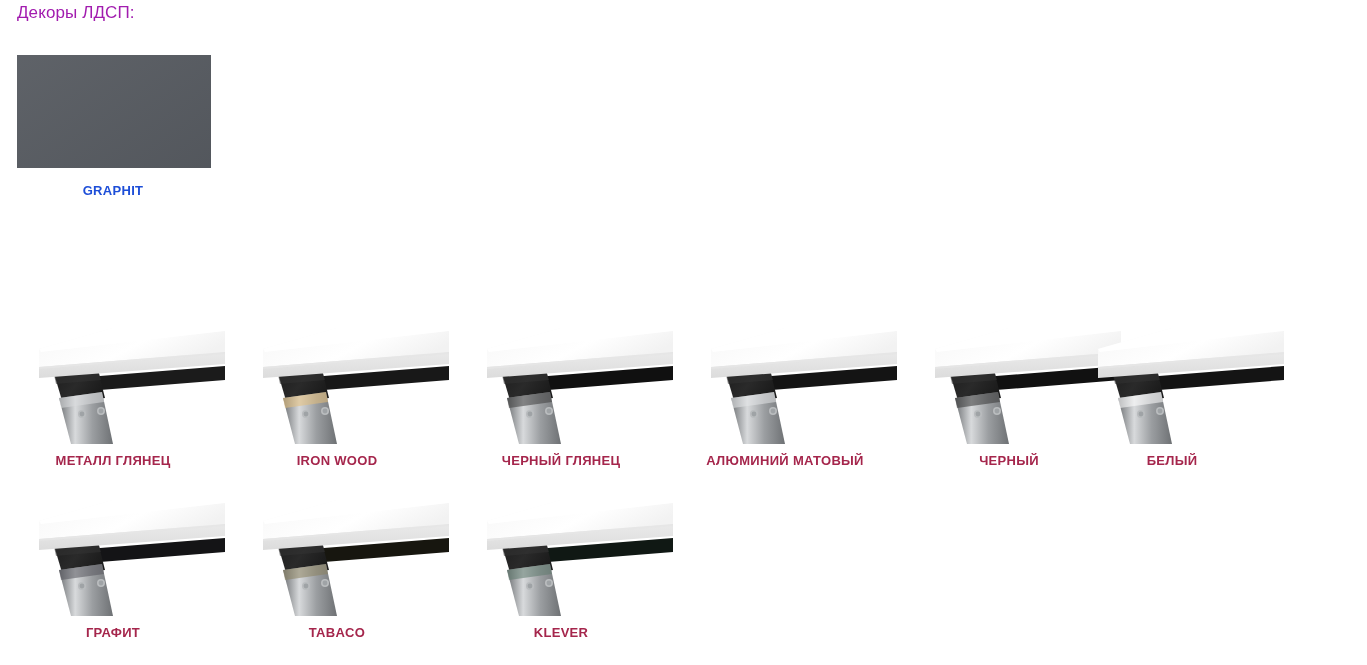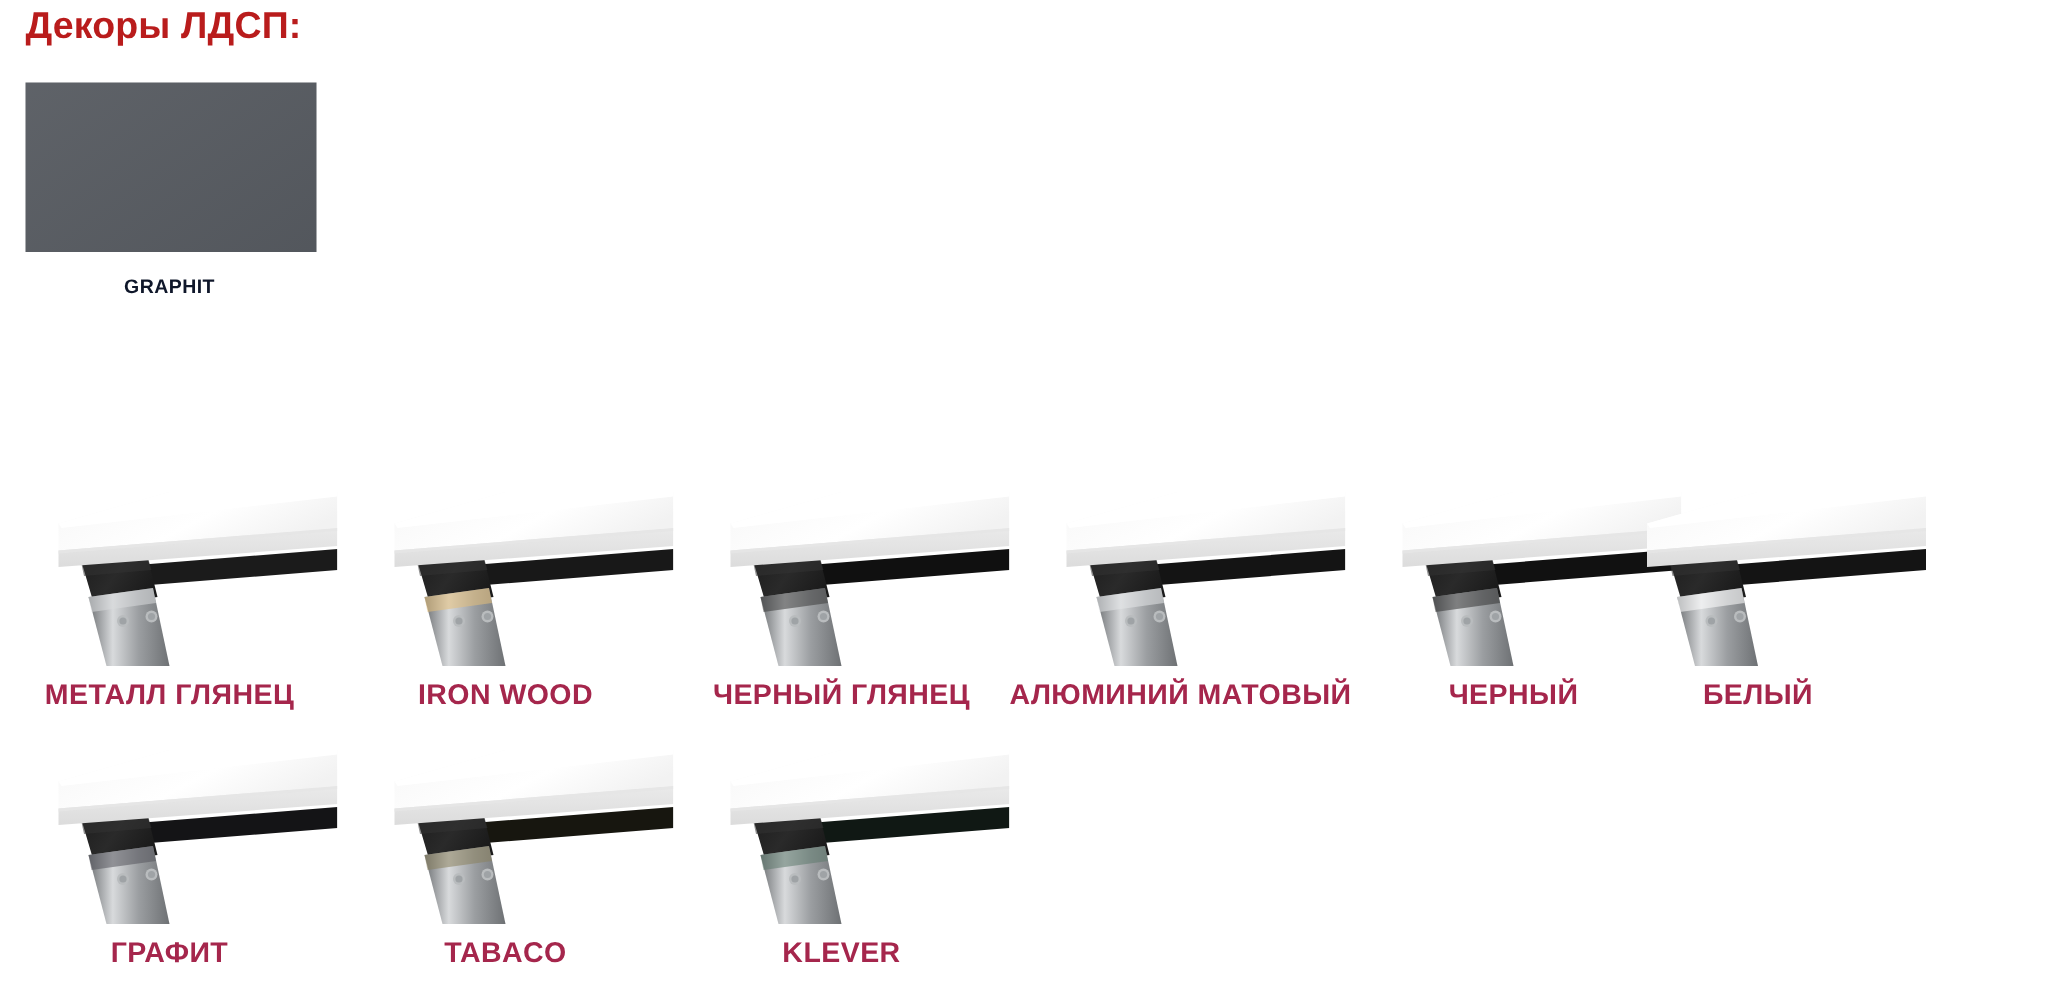--- a/index.html
+++ b/index.html
@@ -17,23 +17,23 @@
 
   .page {
     position: relative;
     width: 1367px;
     height: 665px;
     box-sizing: border-box;
   }
 
   
   .section-heading {
-    color: #b91c1c;
-    font-size: 25px;
-    font-weight: bold;
+    color: #a21caf;
+    font-size: 17px;
+    font-weight: normal;
     letter-spacing: 0.1px;
     margin: 0;
     padding: 0;
   }
   #heading-ldsp { position: absolute; left: 17px; top: 3px; }
   #heading-frames { position: absolute; left: 17px; top: 274px; }
 
   
   .decor-row {
     position: absolute;
@@ -91,21 +91,21 @@
   .swatch.matte {
     background-image: linear-gradient(145deg, rgba(255,255,255,0.05), rgba(0,0,0,0.035));
   }
 
   .swatch-label {
     position: absolute;
     top: 128px;
     left: 0;
     width: 224px;
     text-align: center;
-    color: #0f172a;
+    color: #1d4ed8;
     font-size: 13px;
     font-weight: bold;
     letter-spacing: 0.3px;
     text-transform: uppercase;
     white-space: nowrap;
   }
   .decor-item.c3 .swatch-label { top: 129px; }
 
   
   .frames {
@@ -146,21 +146,21 @@
     top: 0;
     display: block;
   }
   .frame-label {
     position: absolute;
     top: 131px;
     left: 0;
     width: 224px;
     text-align: center;
     color: #a5264c;
-    font-size: 19px;
+    font-size: 13px;
     font-weight: bold;
     letter-spacing: 0.3px;
     text-transform: uppercase;
     white-space: nowrap;
   }
 </style>
 </head>
 <body>
 
 <div class="page">

